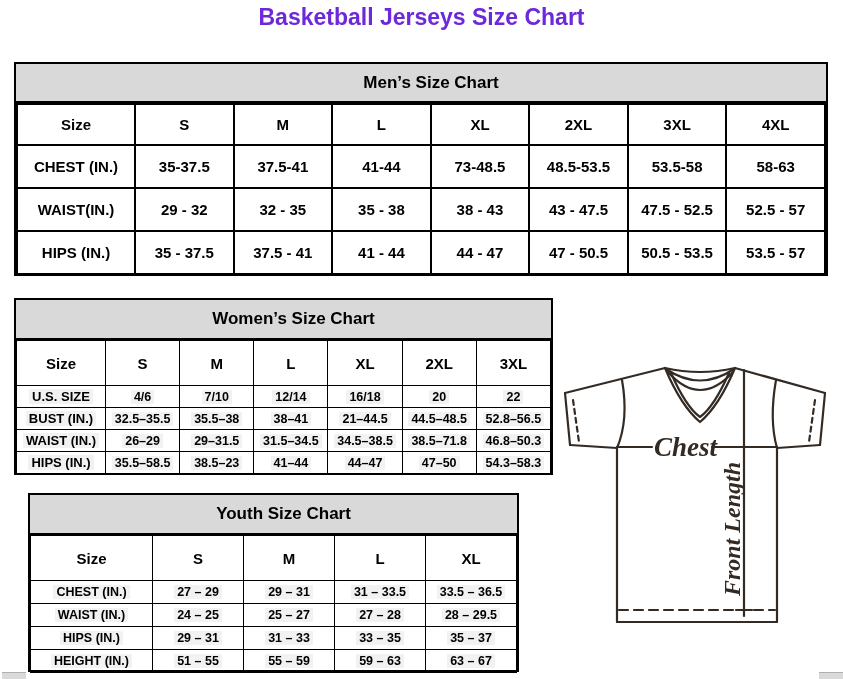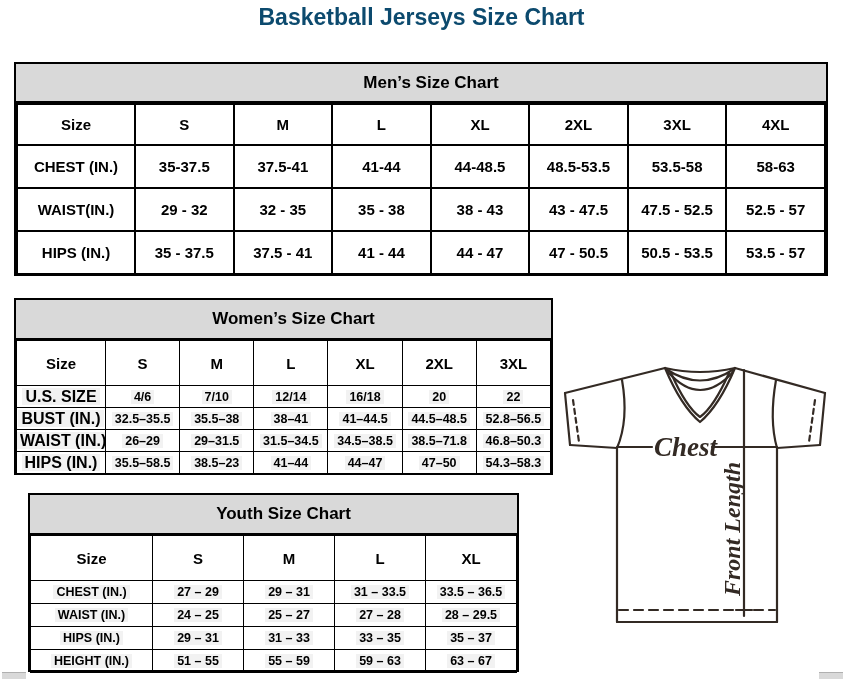--- a/index.html
+++ b/index.html
@@ -11,21 +11,21 @@
   html,body{margin:0;padding:0;}
   body{
     position:relative;
     width:843px;height:679px;
     background:#ffffff;
     font-family:"Liberation Sans", sans-serif;
     overflow:hidden;
   }
   .page-title{
     position:absolute;left:0;top:4px;width:843px;
-    text-align:center;font-size:23px;font-weight:bold;color:#0c4a6e;
+    text-align:center;font-size:23px;font-weight:bold;color:#6d28d9;
   }
   .chart{
     position:absolute;
     border:2px solid var(--border);
     background:#fff;
     box-sizing:border-box;
   }
   .chart-header{
     background:var(--header-bg);
     border-bottom:2px solid var(--border);
@@ -48,21 +48,21 @@
   .mens th,.mens td{border-width:2px;font-size:15px;}
   .mens thead tr{height:41px;}
   .mens tbody tr{height:43px;}
   .mens th:first-child,.mens td:first-child{width:116px;}
   
   .womens{left:14px;top:298px;width:539px;height:177px;}
   .womens .chart-header{height:38px;line-height:38px;}
   .womens thead tr{height:45px;font-size:15px;}
   .womens tbody tr{height:22px;font-size:12.5px;}
   .womens th:first-child,.womens td:first-child{width:88px;}
-  .womens tbody td:first-child{font-size:16px;}
+  .womens tbody td:first-child{font-size:13px;}
   
   .youth{left:28px;top:493px;width:491px;height:179px;}
   .youth .chart-header{height:38px;line-height:38px;}
   .youth thead tr{height:45px;font-size:15px;}
   .youth tbody tr{height:23px;font-size:12.5px;}
   .youth th:first-child,.youth td:first-child{width:121px;}
   
   .hl{background:var(--hl);padding:0 3px;}
   
   .jersey{position:absolute;left:556px;top:358px;width:276px;height:270px;}
@@ -99,21 +99,21 @@
           <th>3XL</th>
           <th>4XL</th>
         </tr>
       </thead>
       <tbody>
         <tr>
           <td>CHEST (IN.)</td>
           <td>35-37.5</td>
           <td>37.5-41</td>
           <td>41-44</td>
-          <td>44-48.5</td>
+          <td>73-48.5</td>
           <td>48.5-53.5</td>
           <td>53.5-58</td>
           <td>58-63</td>
         </tr>
         <tr>
           <td>WAIST(IN.)</td>
           <td>29 - 32</td>
           <td>32 - 35</td>
           <td>35 - 38</td>
           <td>38 - 43</td>
@@ -157,21 +157,21 @@
           <td><span class="hl">12/14</span></td>
           <td><span class="hl">16/18</span></td>
           <td><span class="hl">20</span></td>
           <td><span class="hl">22</span></td>
         </tr>
         <tr>
           <td><span class="hl">BUST (IN.)</span></td>
           <td><span class="hl">32.5–35.5</span></td>
           <td><span class="hl">35.5–38</span></td>
           <td><span class="hl">38–41</span></td>
-          <td><span class="hl">41–44.5</span></td>
+          <td><span class="hl">21–44.5</span></td>
           <td><span class="hl">44.5–48.5</span></td>
           <td><span class="hl">52.8–56.5</span></td>
         </tr>
         <tr>
           <td><span class="hl">WAIST (IN.)</span></td>
           <td><span class="hl">26–29</span></td>
           <td><span class="hl">29–31.5</span></td>
           <td><span class="hl">31.5–34.5</span></td>
           <td><span class="hl">34.5–38.5</span></td>
           <td><span class="hl">38.5–71.8</span></td>

